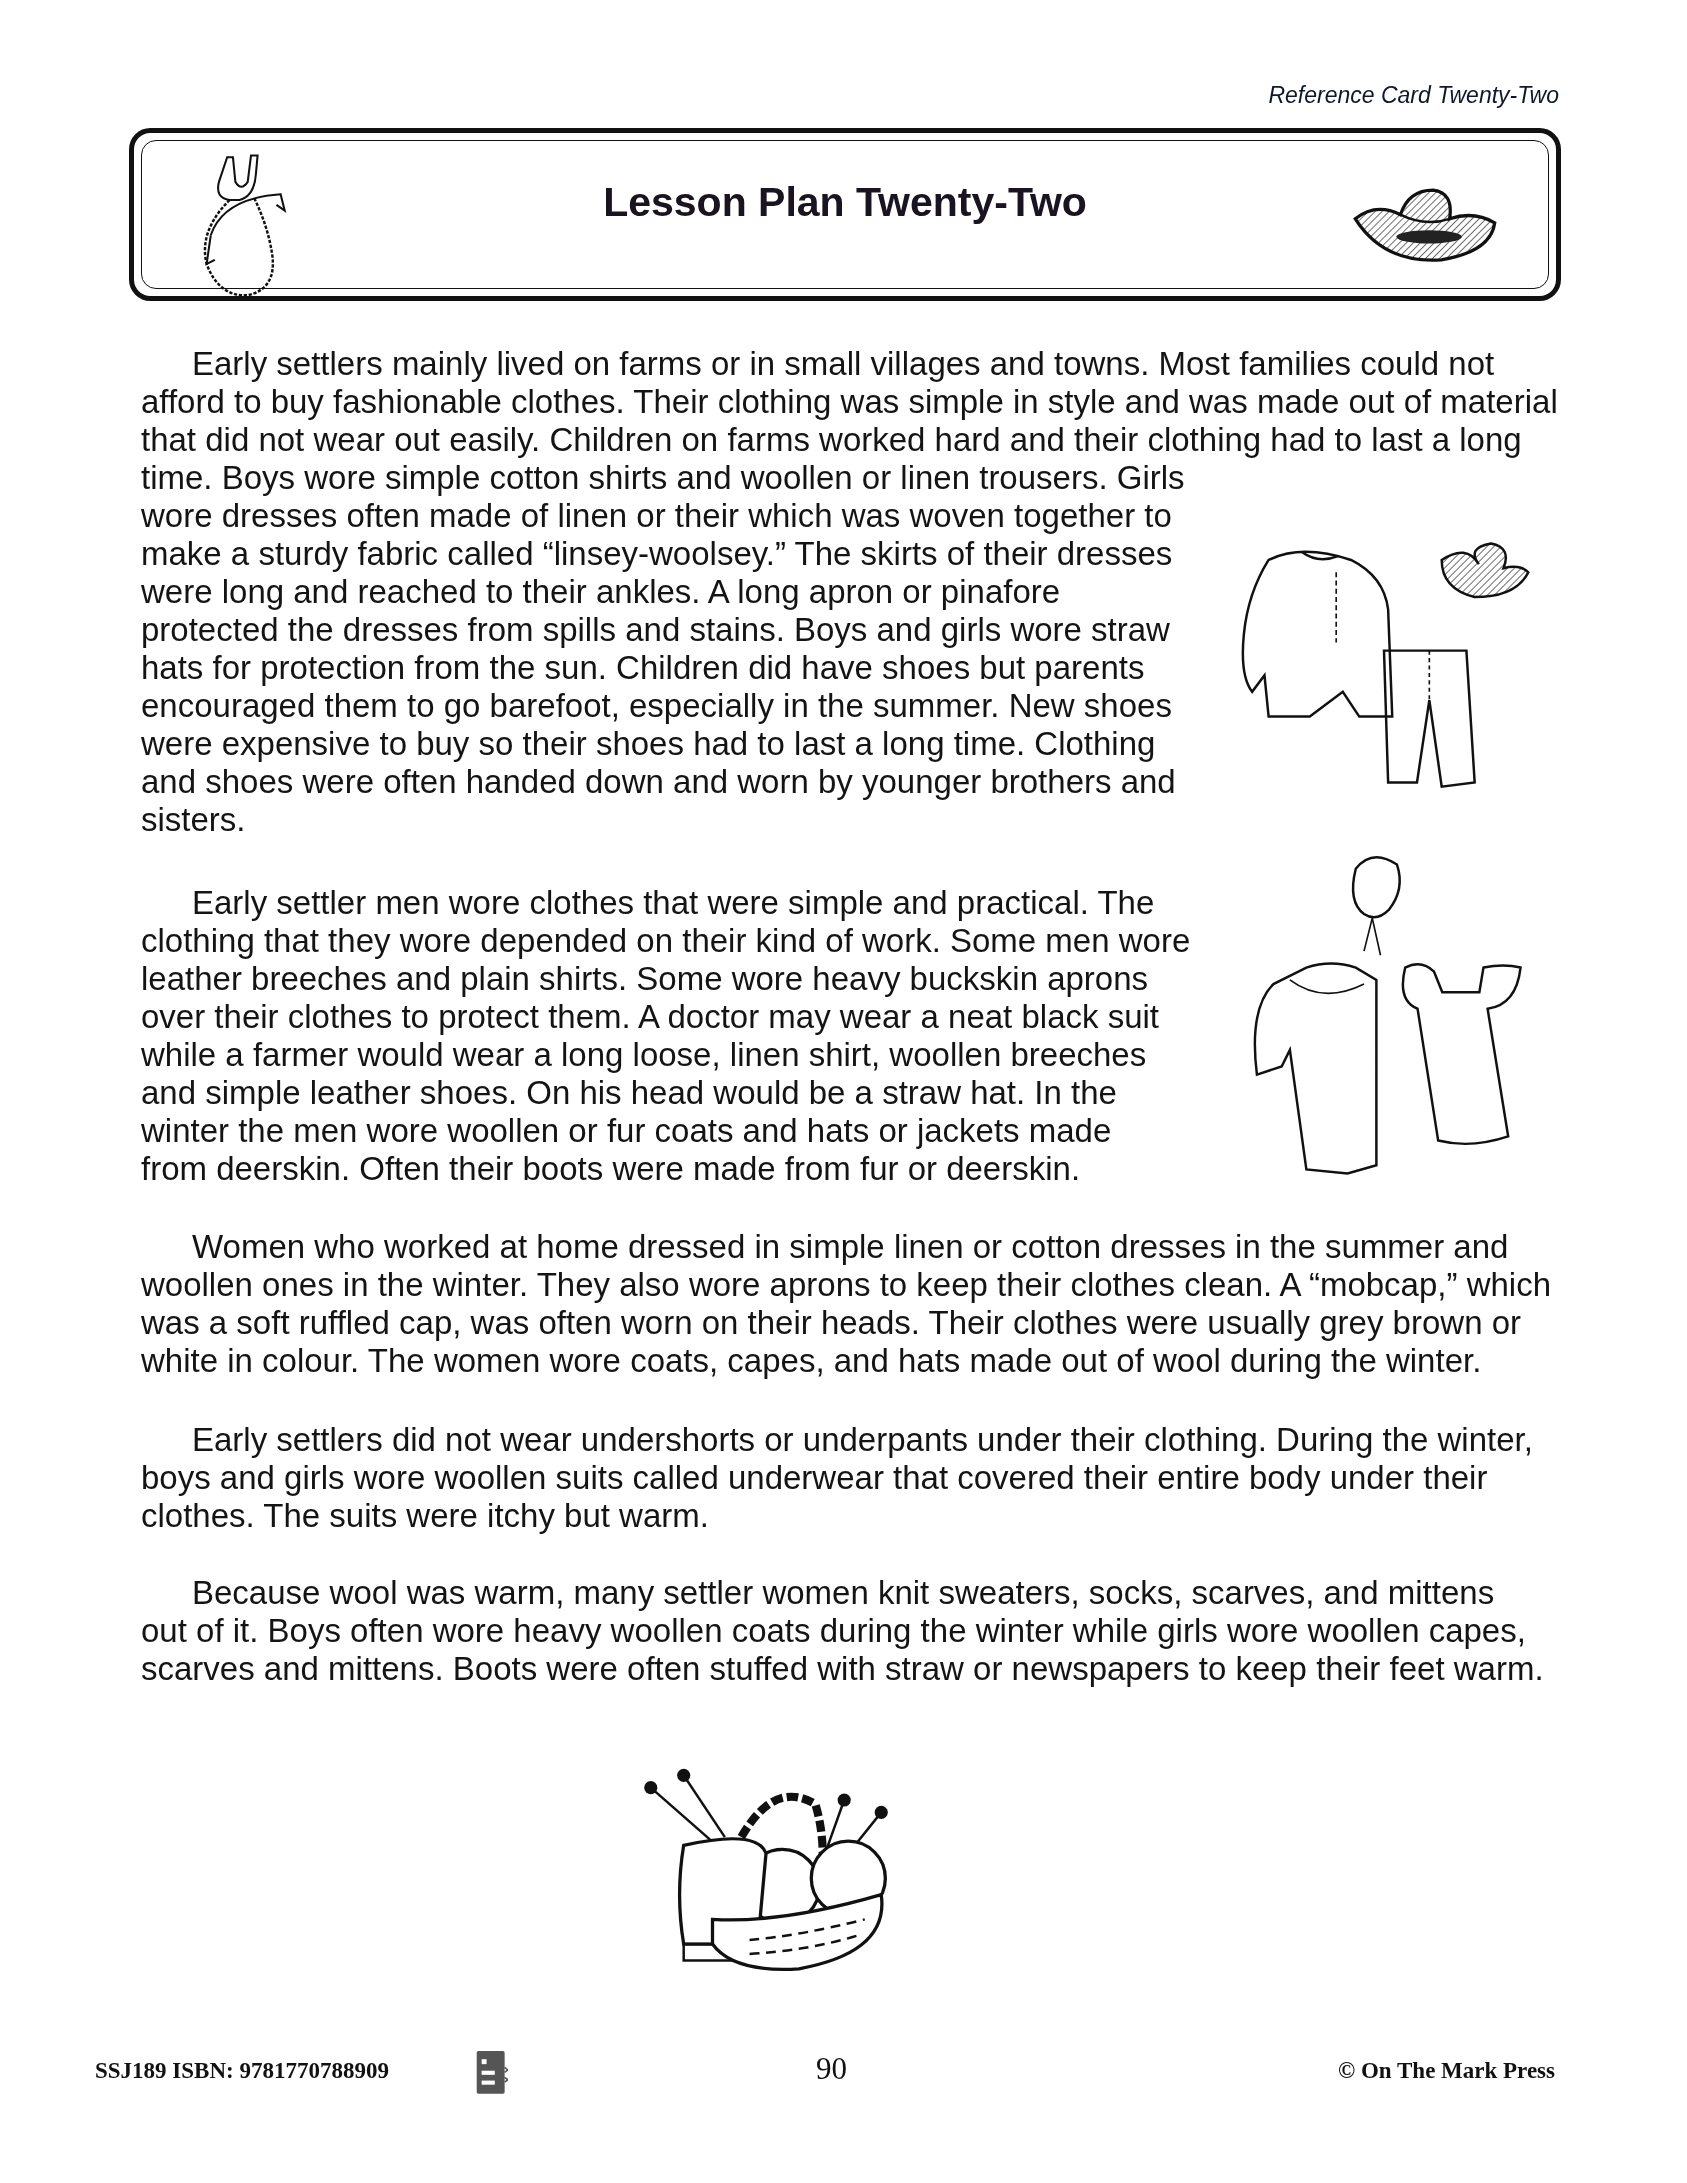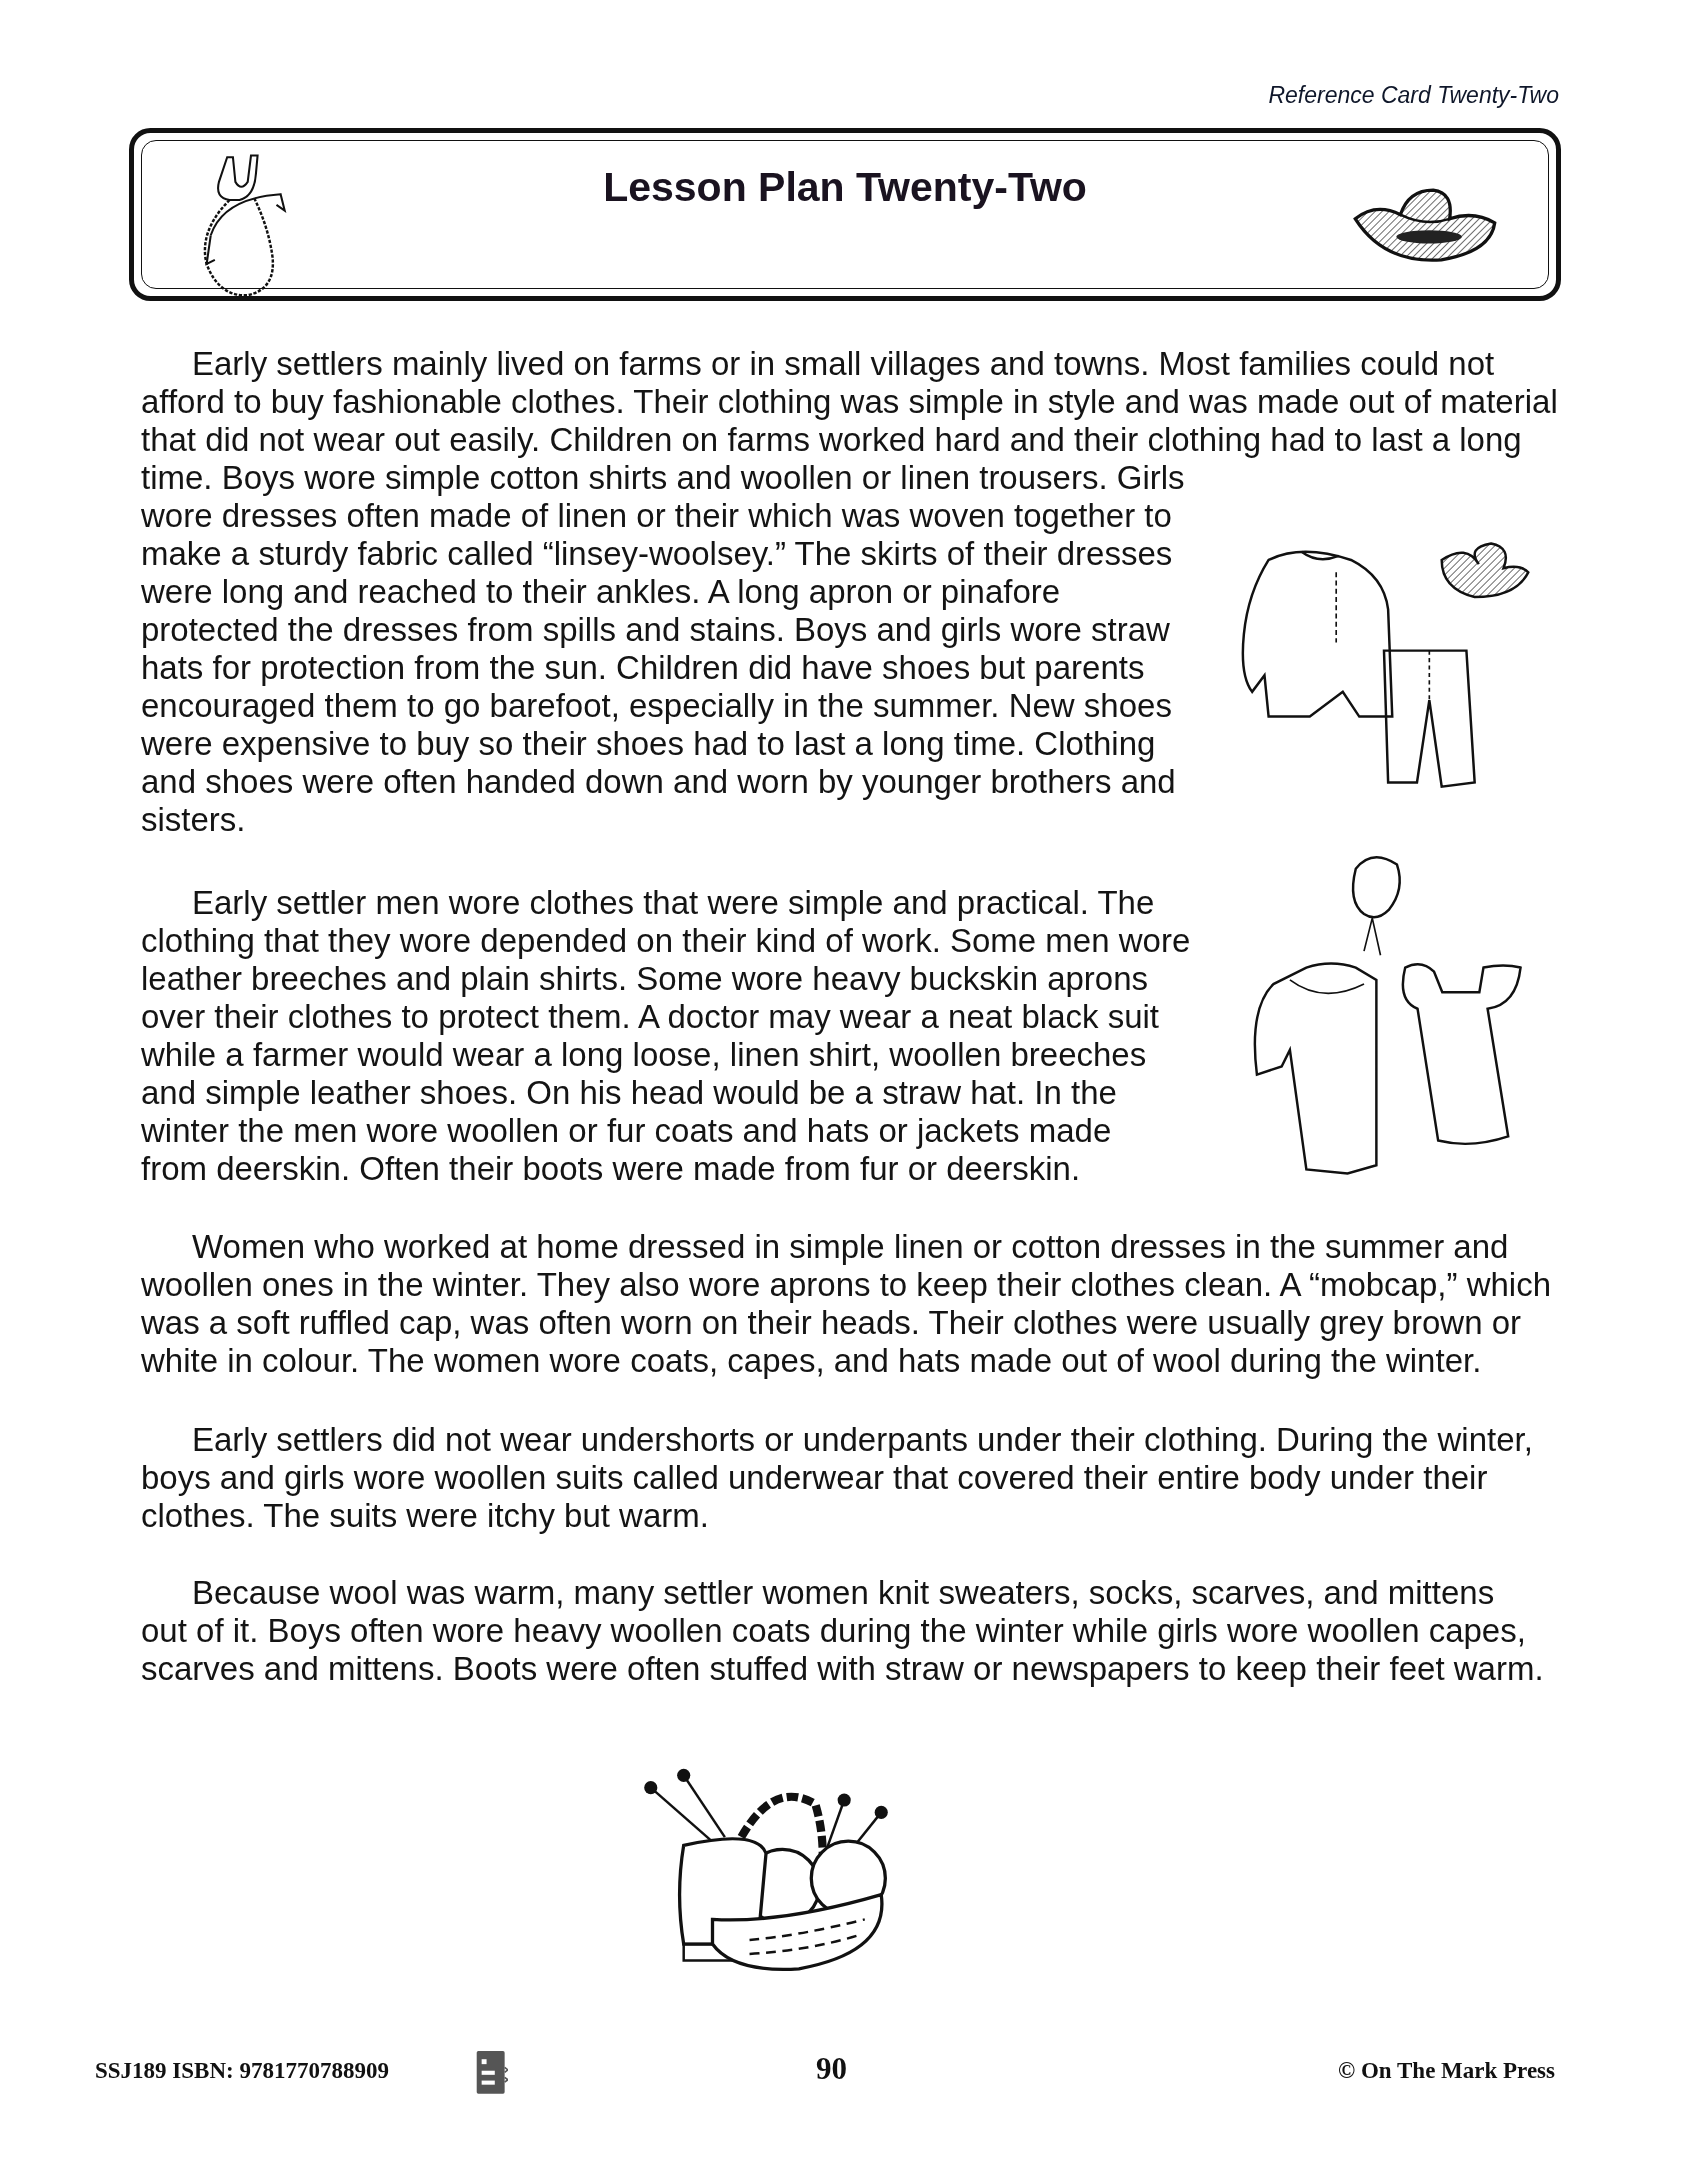--- a/index.html
+++ b/index.html
@@ -13,41 +13,41 @@
   }
   .title-box {
     position: absolute; left: 129px; top: 128px; width: 1432px; height: 173px;
     border: 5px solid #111; border-radius: 21.4px; box-sizing: border-box;
   }
   .title-box-inner {
     position: absolute; left: 6.6px; top: 6.6px; right: 6.6px; bottom: 6.6px;
     border: 1.6px solid #111; border-radius: 15px;
   }
   .title-line1 {
-    position: absolute; left: 0; right: 0; top: 23px; text-align: center;
+    position: absolute; left: 0; right: 0; top: 38px; text-align: center;
     font-size: 41px; font-weight: bold; color: #1a1320;
   }
   .title-line2 {
     position: absolute; left: 0; right: 0; top: 79px; text-align: center;
     font-size: 53px; font-weight: bold; color: #1a1320;
   }
   .apron-icon { position: absolute; left: 48px; top: 8.2px; width: 99px; height: 152px; }
   .hat-icon { position: absolute; right: 49px; top: 45px; width: 148px; height: 82px; }
 
   .para {
     position: absolute; left: 129px; font-size: 33px; line-height: 38px;
     color: #141414; margin: 12px;
   }
   .para .line { display: block; white-space: nowrap; }
   .para .indent { padding-left: 51px; }
 
   .illus { position: absolute; }
   .footer {
     position: absolute; top: 2058px; font-family: "Liberation Serif", serif;
-    font-size: 23px; color: #111; font-weight: bold;
+    font-size: 23px; color: #111;
   }
   .footer-left { left: 95px; font-weight: bold; }
   .footer-center { left: 816px; font-size: 31px; top: 2051px; }
   .footer-right { right: 132px; font-weight: bold; }
   .book-icon { position: absolute; left: 475px; top: 2051px; width: 33px; height: 46px; }
 </style>
 </head>
 <body>
 
 <div class="ref-card">Reference Card Twenty-Two</div>

